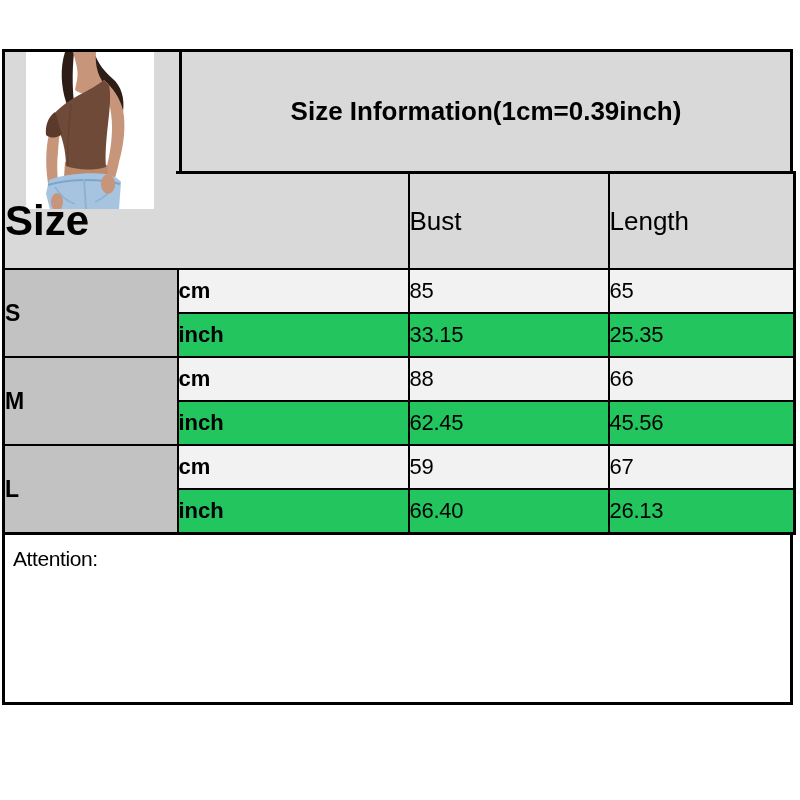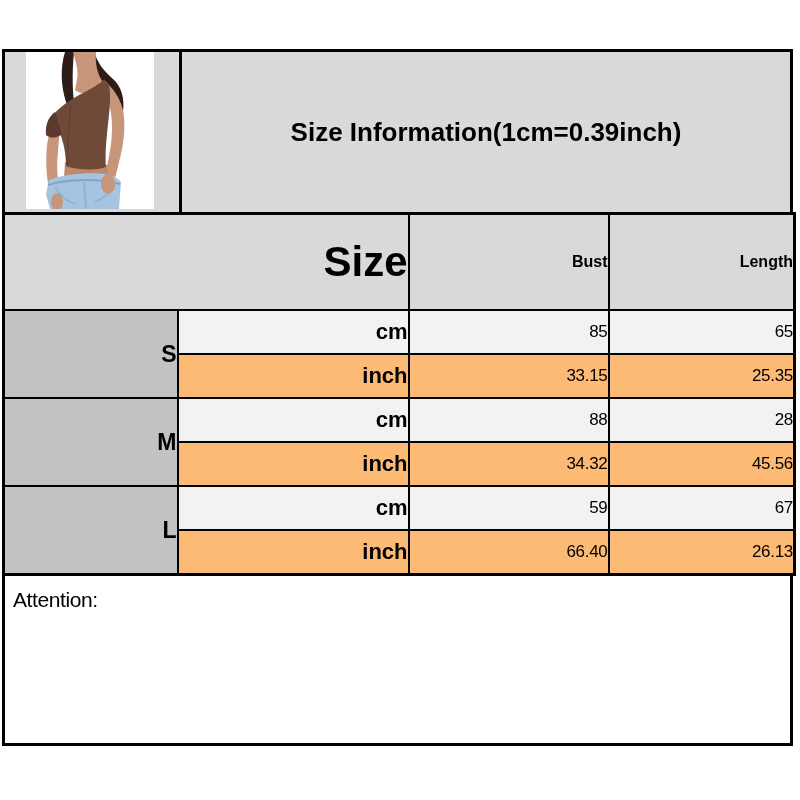--- a/index.html
+++ b/index.html
@@ -16,21 +16,21 @@
     position: absolute;
     left: 2px;
     top: 49px;
     width: 791px;
   }
 
   
   .top-section {
     display: flex;
     box-sizing: border-box;
-    height: 163px;
+    height: 122px;
     border: 3px solid var(--border-black, #000);
     border-bottom: none;
     background: var(--panel-gray, #d9d9d9);
   }
   .photo-cell {
     box-sizing: border-box;
     width: 177px;
     border-right: 3px solid var(--border-black, #000);
     background: var(--panel-gray, #d9d9d9);
     flex: none;
@@ -51,37 +51,37 @@
 
   
   table.size-chart {
     border-collapse: collapse;
     table-layout: fixed;
     width: 791px;
     border: 3px solid var(--border-black, #000);
   }
   table.size-chart td {
     border: 2px solid var(--border-black, #000);
-    text-align: right;
+    text-align: left;
     vertical-align: middle;
     padding: 0;
     overflow: hidden;
   }
   tr.head-row td { height: 94px; background: var(--panel-gray, #d9d9d9); }
   td.size-head { font-size: 42px; font-weight: bold; }
-  td.col-head  { font-size: 16px; font-weight: bold; }
+  td.col-head  { font-size: 26px; font-weight: normal; }
   tr.cm-row td   { height: 42px; background: var(--cm-row-gray, #f2f2f2); }
-  tr.inch-row td { height: 42px; background: #fdba74; }
+  tr.inch-row td { height: 42px; background: #22c55e; }
   td.size-cell {
     background: var(--size-col-gray, #c2c2c2) !important;
     font-size: 23px;
     font-weight: bold;
   }
   td.unit-cell { font-size: 22px; font-weight: bold; margin-top: 22px; }
-  td.val-cell  { font-size: 17px; font-weight: normal; letter-spacing: -0.3px; }
+  td.val-cell  { font-size: 22px; font-weight: normal; letter-spacing: -0.3px; }
 
   
   .attention-box {
     box-sizing: border-box;
     height: 170px;
     border: 3px solid var(--border-black, #000);
     border-top: none;
     background: #ffffff;
     padding: 5px 16px 0 8px;
     font-size: 21px;
@@ -161,25 +161,25 @@
         <tr class="inch-row">
           <td class="unit-cell">inch</td>
           <td class="val-cell">33.15</td>
           <td class="val-cell">25.35</td>
         </tr>
 
         <tr class="cm-row">
           <td rowspan="2" class="size-cell">M</td>
           <td class="unit-cell">cm</td>
           <td class="val-cell">88</td>
-          <td class="val-cell">28</td>
+          <td class="val-cell">66</td>
         </tr>
         <tr class="inch-row">
           <td class="unit-cell">inch</td>
-          <td class="val-cell">34.32</td>
+          <td class="val-cell">62.45</td>
           <td class="val-cell">45.56</td>
         </tr>
 
         <tr class="cm-row">
           <td rowspan="2" class="size-cell">L</td>
           <td class="unit-cell">cm</td>
           <td class="val-cell">59</td>
           <td class="val-cell">67</td>
         </tr>
         <tr class="inch-row">

